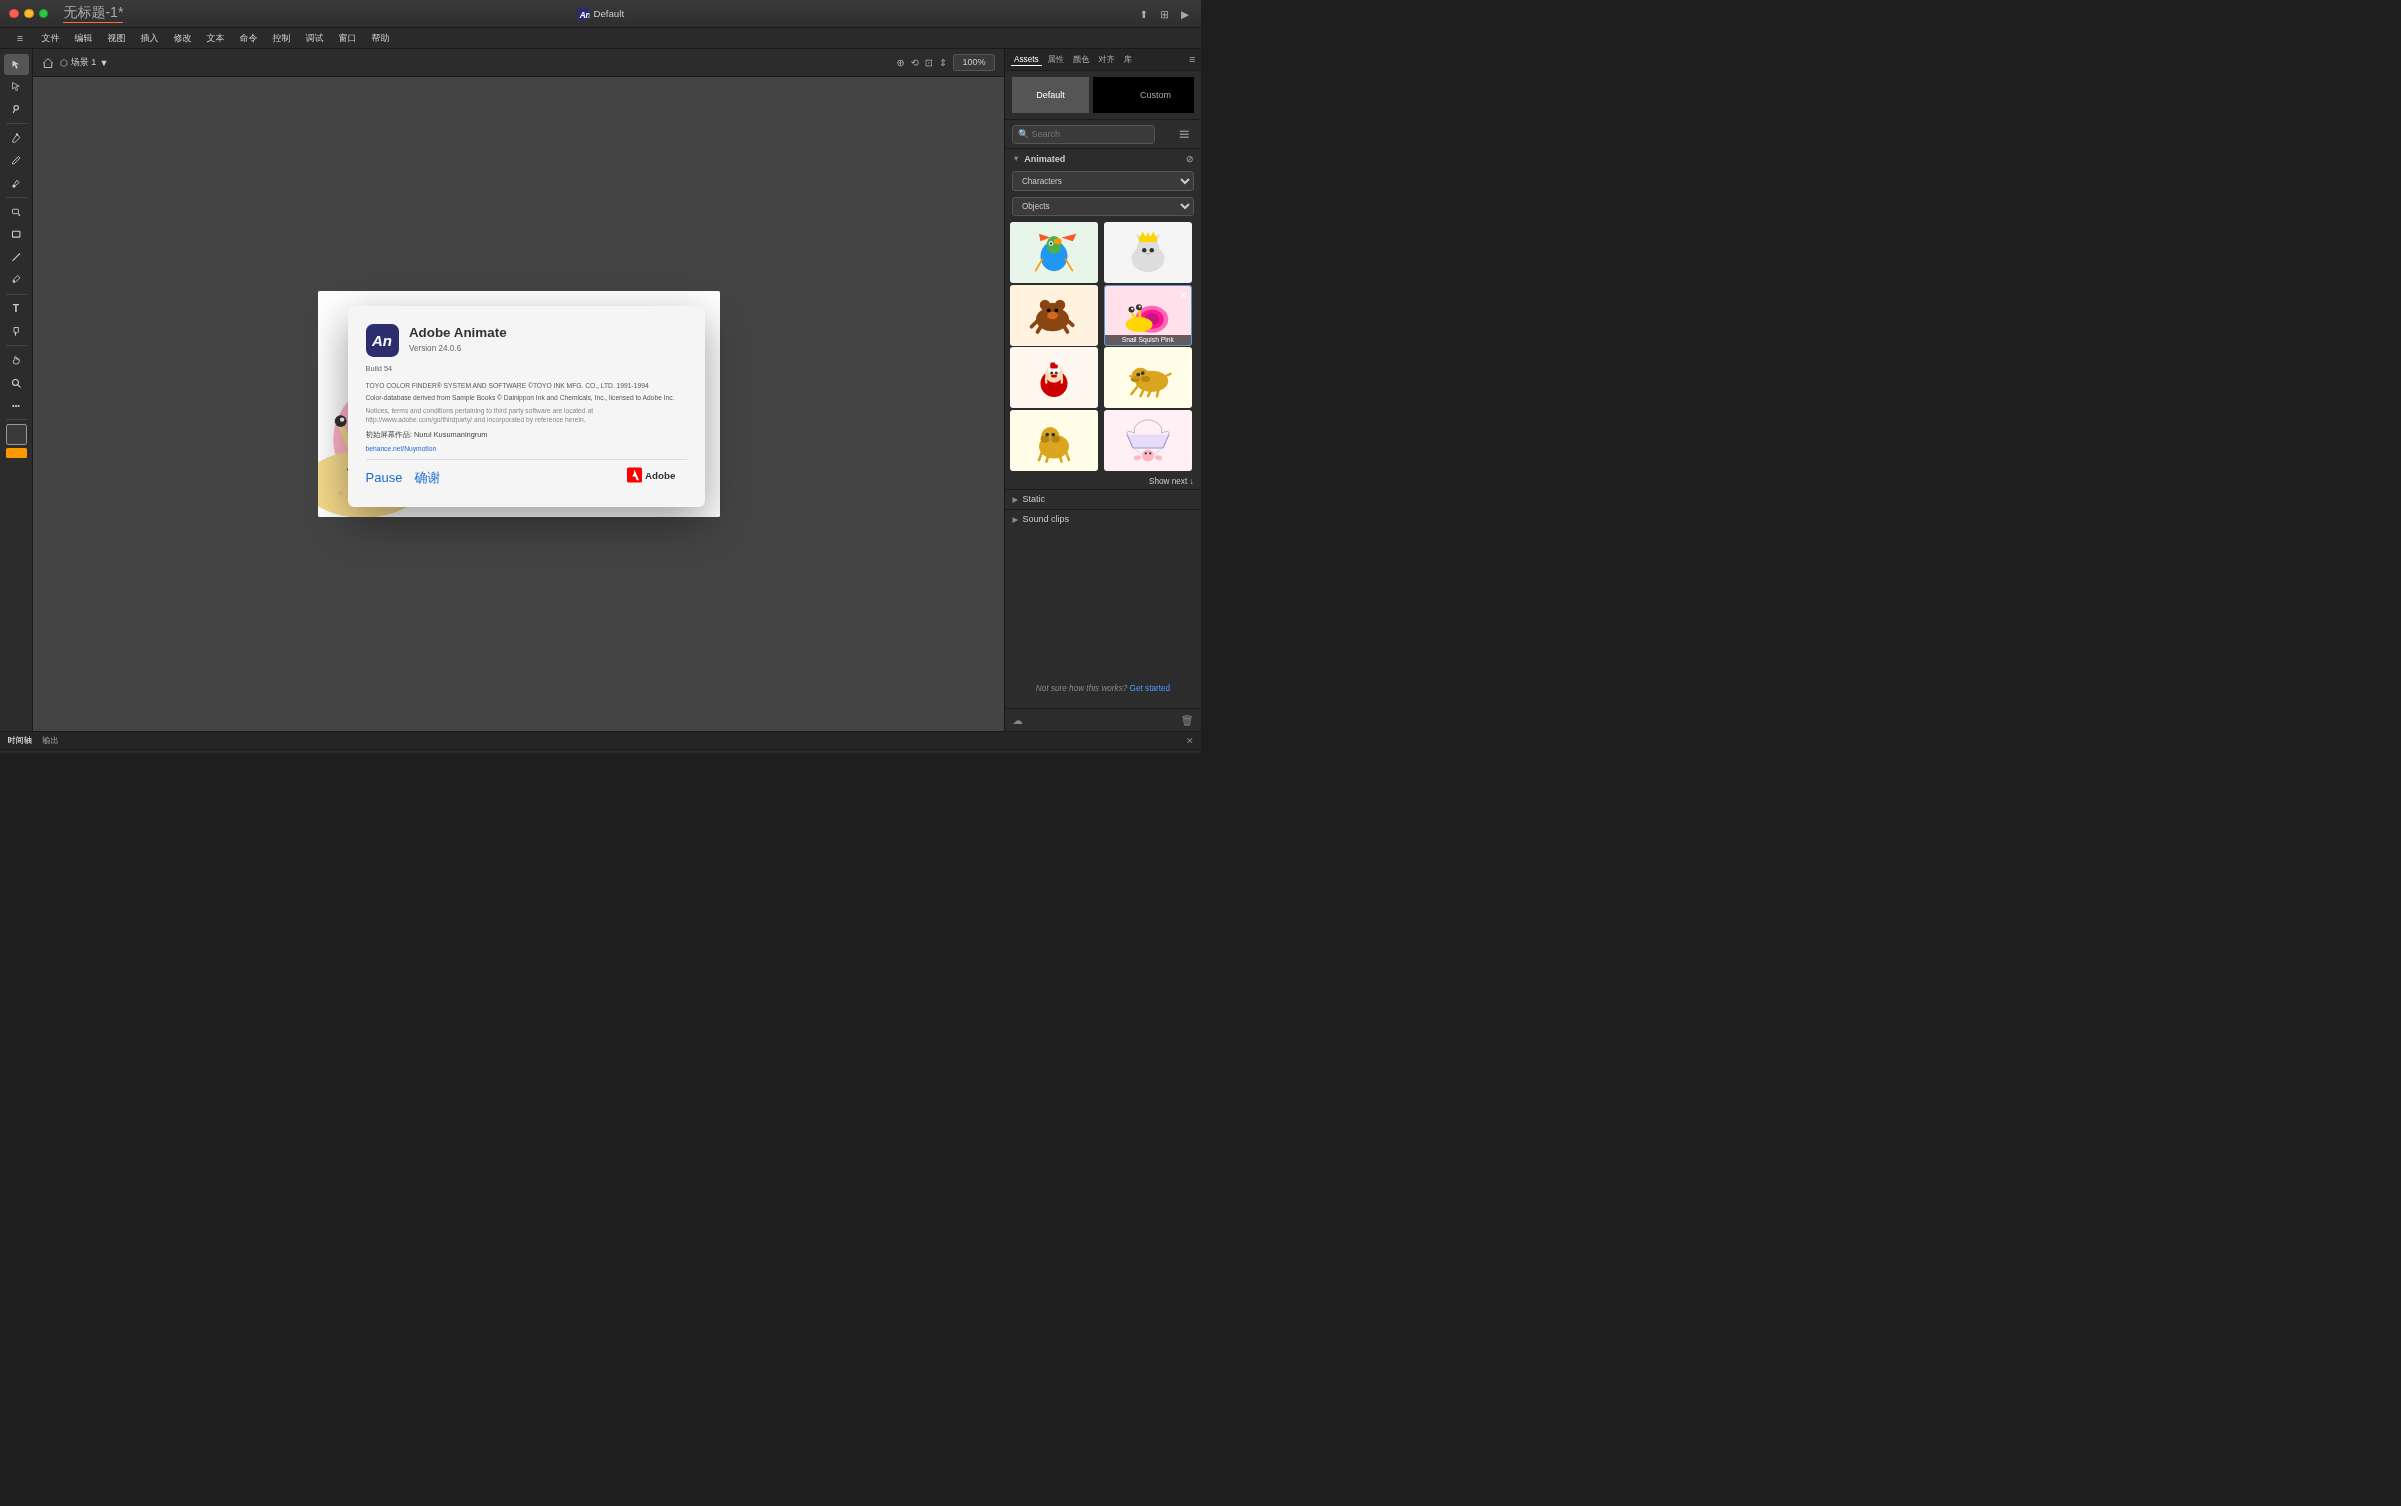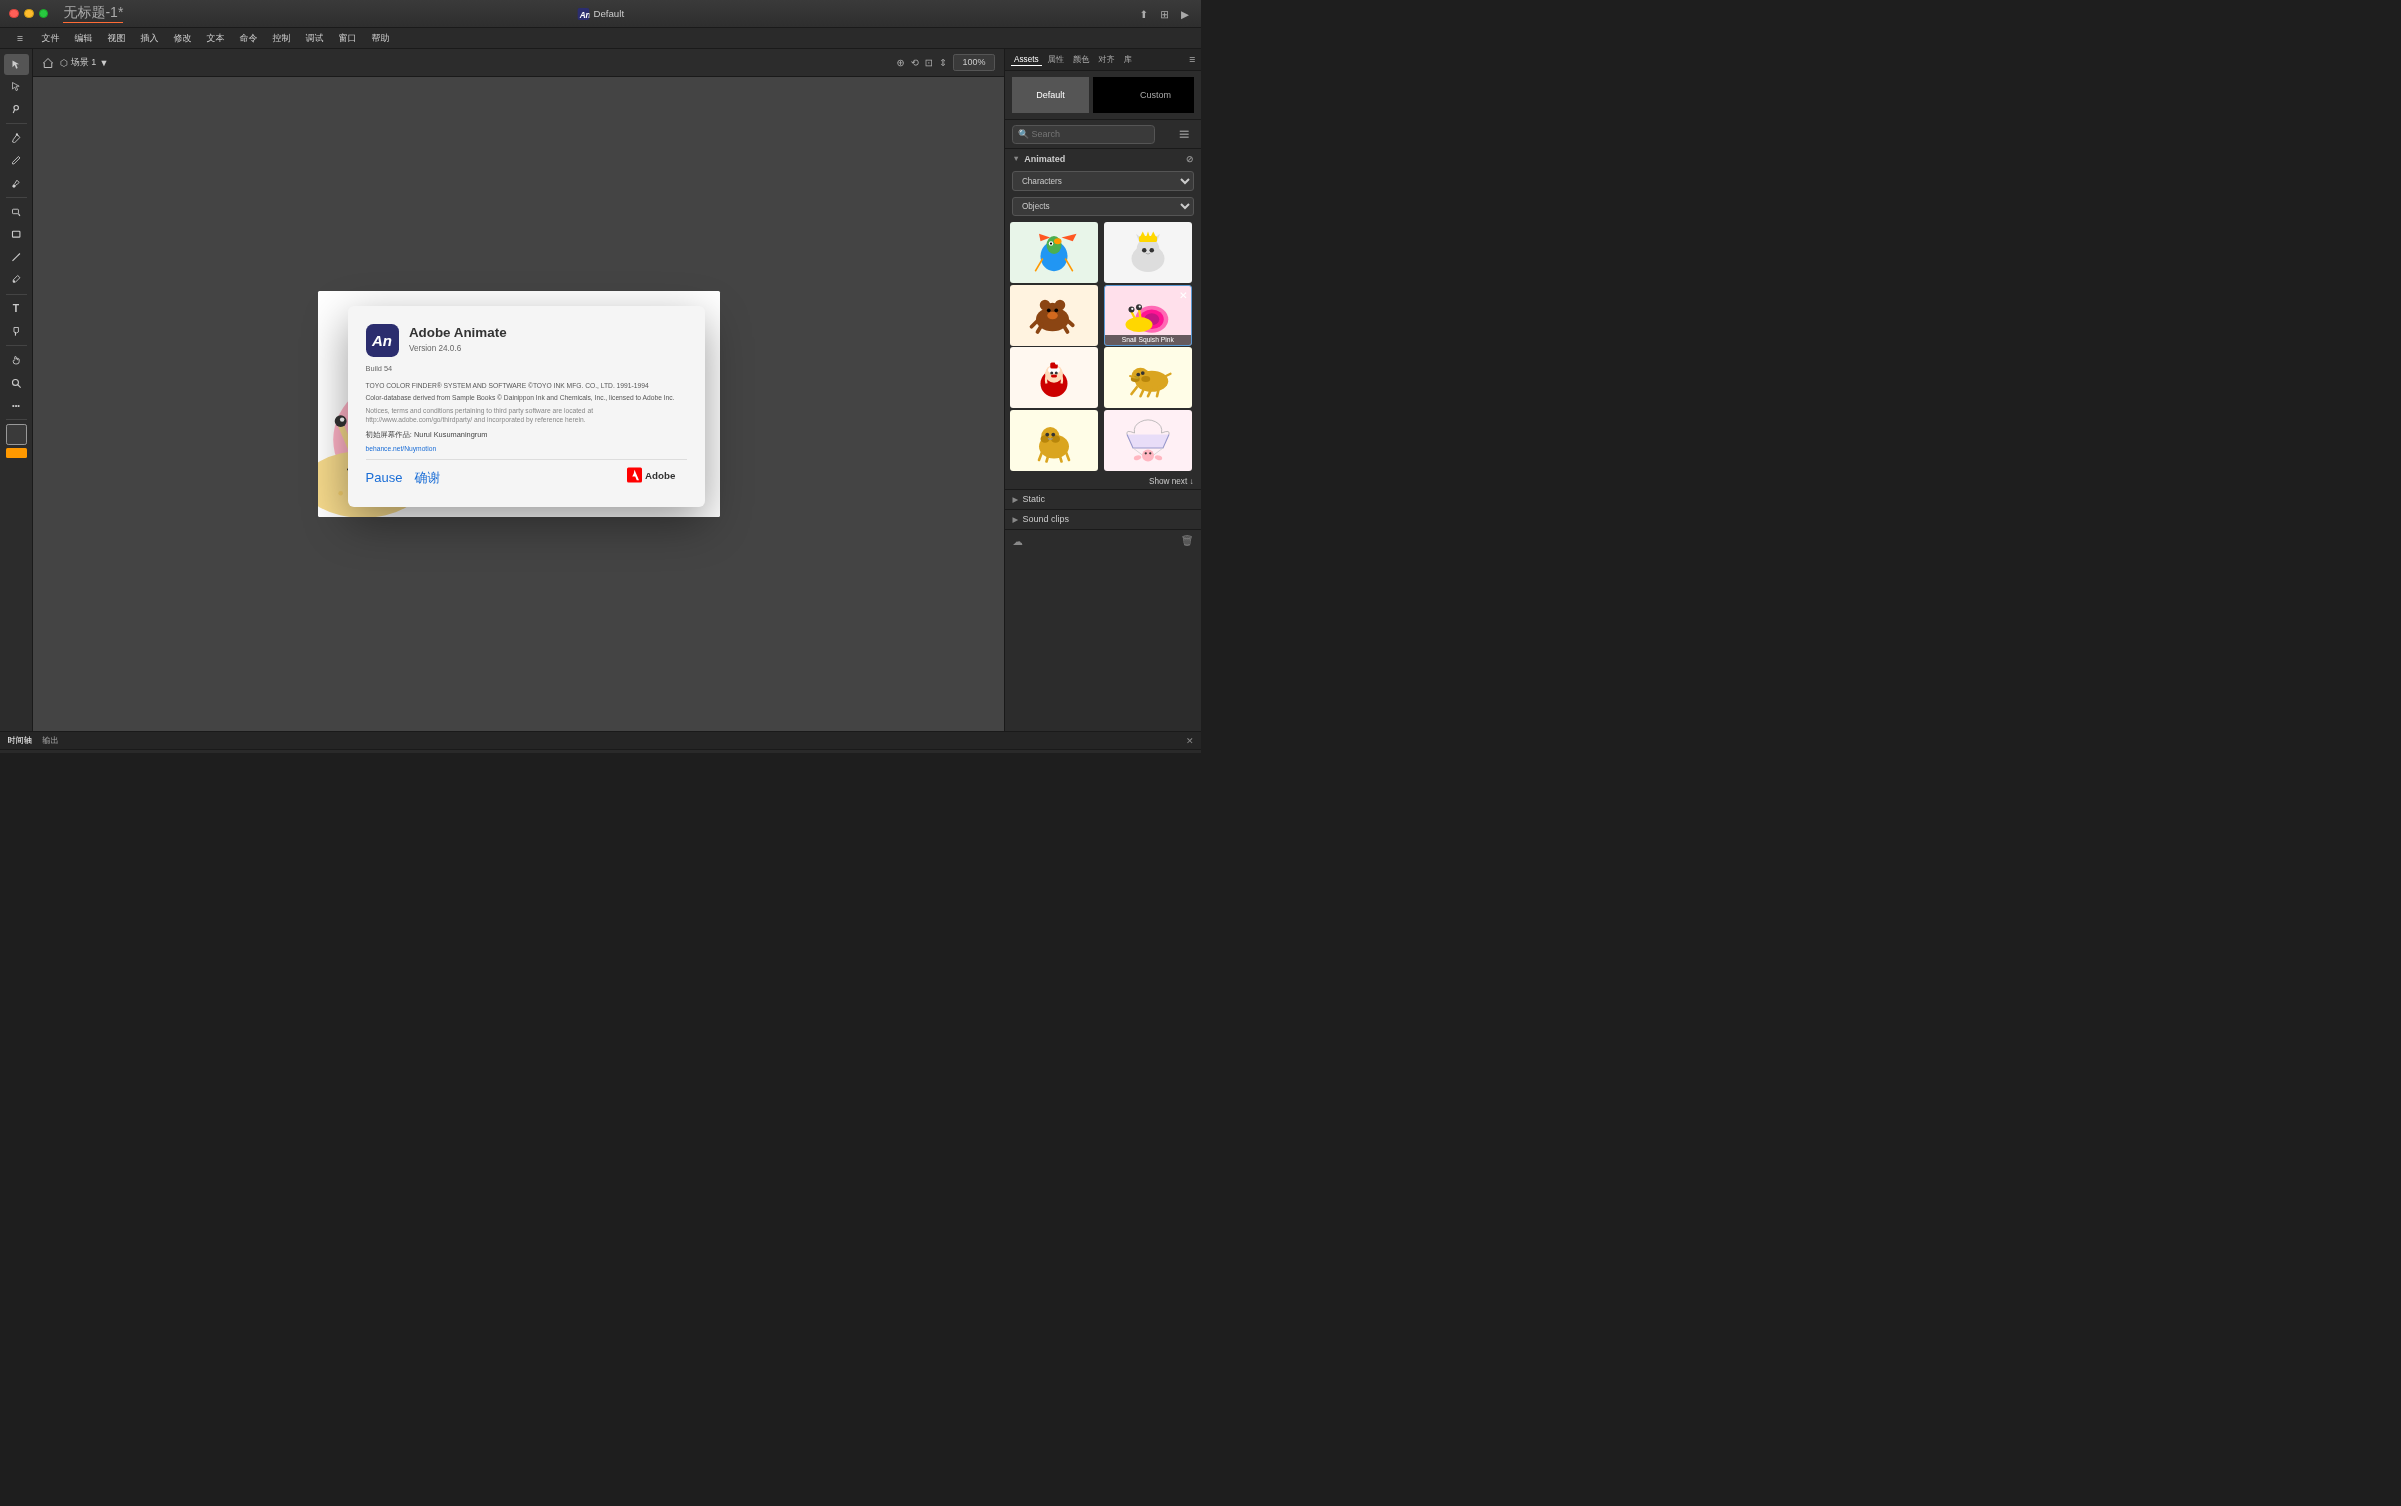--- a/index.html
+++ b/index.html
@@ -1112,20 +1112,26 @@
     <div class="collapsible-section">
       <span class="chevron-right">▶</span>
       <span>Static</span>
     </div>
 
     <div class="collapsible-section">
       <span class="chevron-right">▶</span>
       <span>Sound clips</span>
     </div>
 
+    <div class="bottom-info">
+      <span>
+        <span>Not sure how this works?</span>
+        <a href="#" style="color:#4a9eff; text-decoration:none;">Get started</a>
+      </span>
+    </div>
 
     <div class="panel-bottom">
       <div class="panel-bottom-left">
         <span class="icon-btn">☁</span>
       </div>
       <span class="icon-btn">🗑</span>
     </div>
   </div>
 </div>
 

